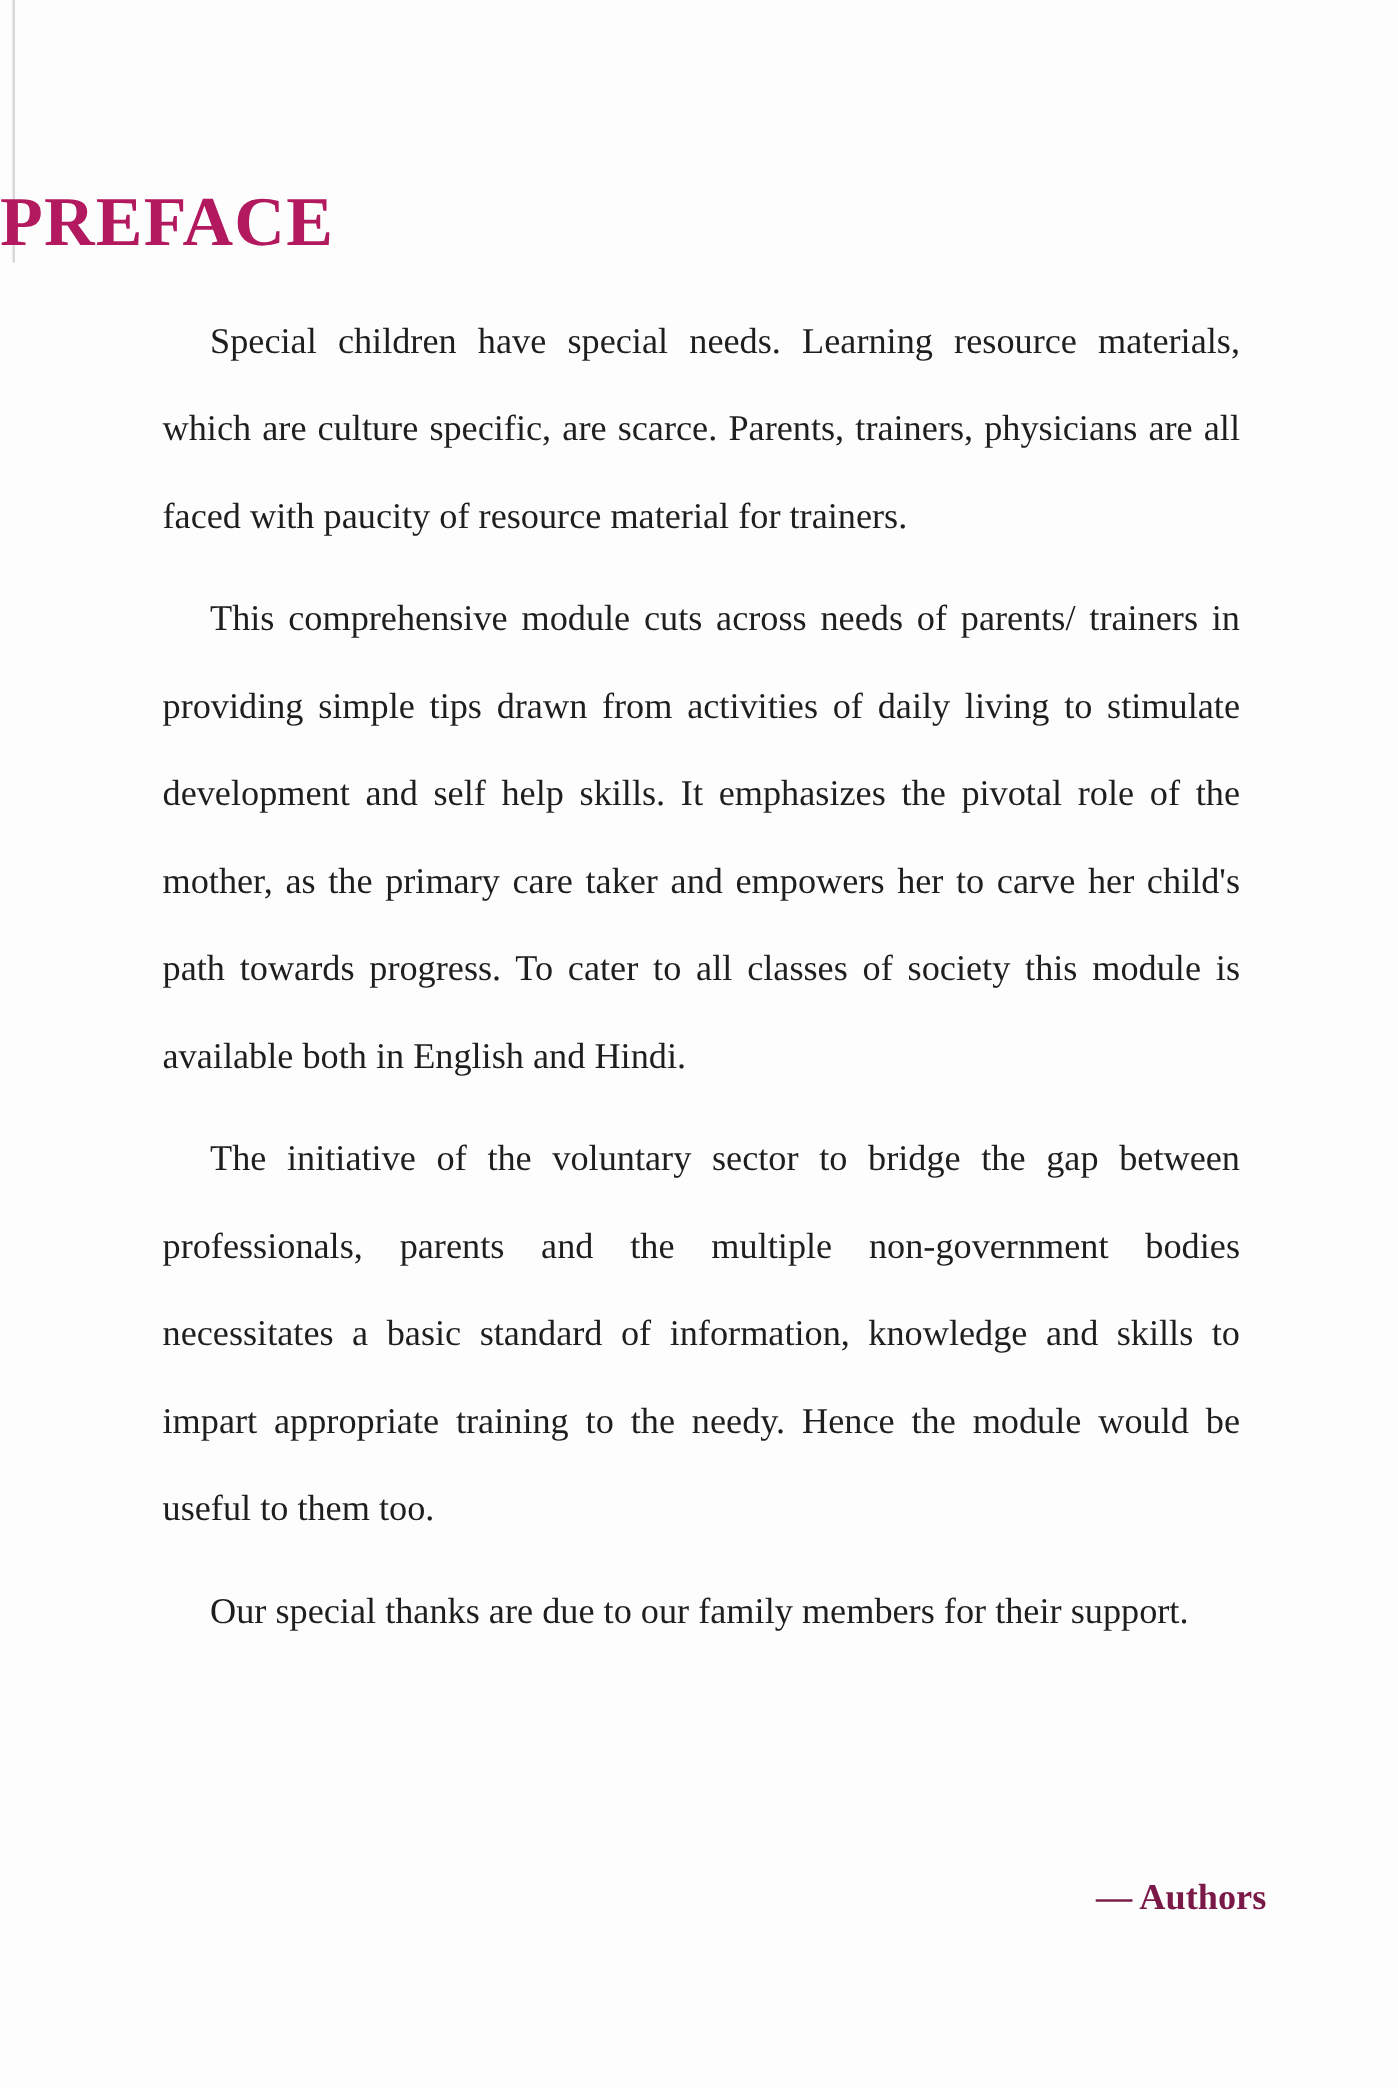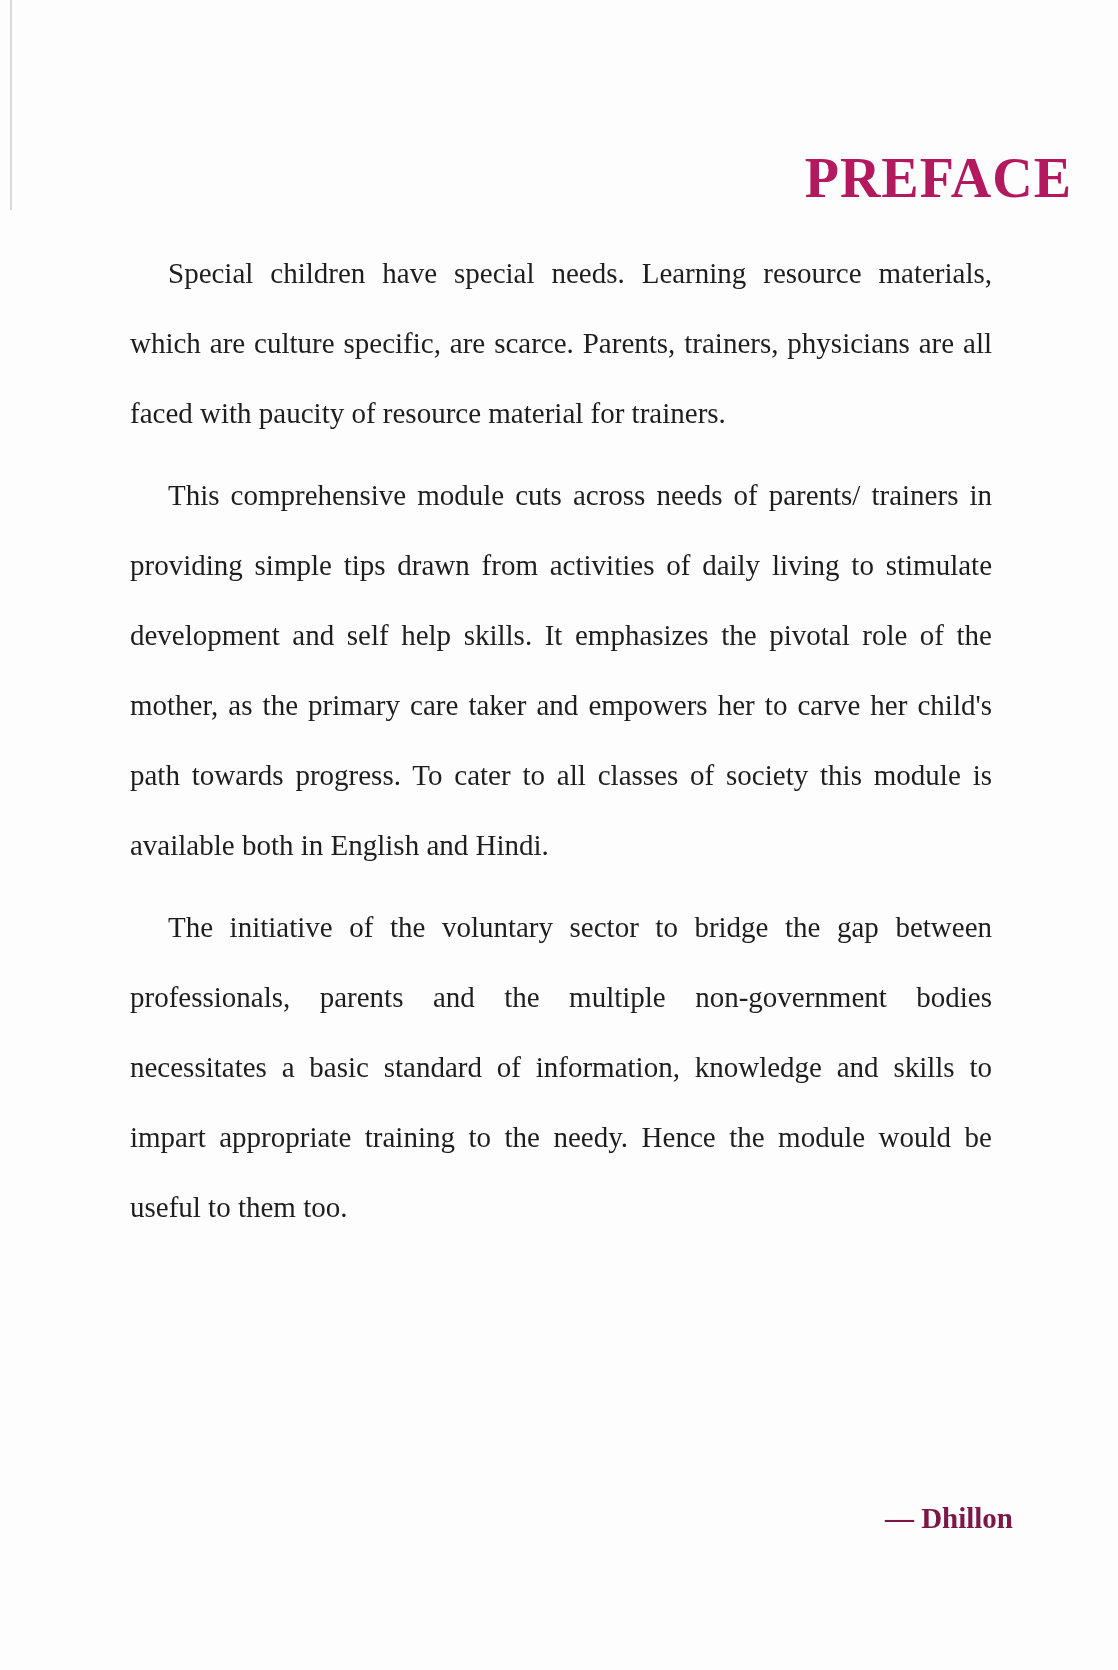--- a/index.html
+++ b/index.html
@@ -9,21 +9,21 @@
     font-family: "Liberation Serif", "DejaVu Serif", serif;
     color: #1e1e1e;
     position: relative;
   }
   .page-edge {
     position: absolute; left: 10px; top: 0; width: 2px; height: 210px;
     background: #d8d8d8;
   }
   .title {
     position: absolute; top: 108px; left: 0; width: 1072px;
-    text-align: right; font-size: 56px; font-weight: bold;
+    text-align: left; font-size: 56px; font-weight: bold;
     letter-spacing: 1px; color: #b3195e;
   }
   .body {
     position: absolute; left: 130px; top: 238px; width: 862px;
     font-size: 29px; line-height: 70px;
   }
   .para {
     margin: 0 0 12px 0; text-indent: 38px; text-align: justify;
   }
   .signature {
@@ -35,15 +35,16 @@
 <body>
 
 <div class="page-edge"></div>
 
 <h1 class="title">PREFACE</h1>
 
 <div class="body">
   <p class="para">Special children have special needs. Learning resource materials, which are culture specific, are scarce. Parents, trainers, physicians are all faced with paucity of resource material for trainers.</p>
   <p class="para">This comprehensive module cuts across needs of parents/ trainers in providing simple tips drawn from activities of daily living to stimulate development and self help skills. It emphasizes the pivotal role of the mother, as the primary care taker and empowers her to carve her child's path towards progress. To cater to all classes of society this module is available both in English and Hindi.</p>
   <p class="para">The initiative of the voluntary sector to bridge the gap between professionals, parents and the multiple non-government bodies necessitates a basic standard of information, knowledge and skills to impart appropriate training to the needy. Hence the module would be useful to them too.</p>
+  <p class="para">Our special thanks are due to our family members for their support.</p>
 </div>
 
-<div class="signature">— Dhillon</div>
+<div class="signature">— Authors</div>
 
 </body></html>

